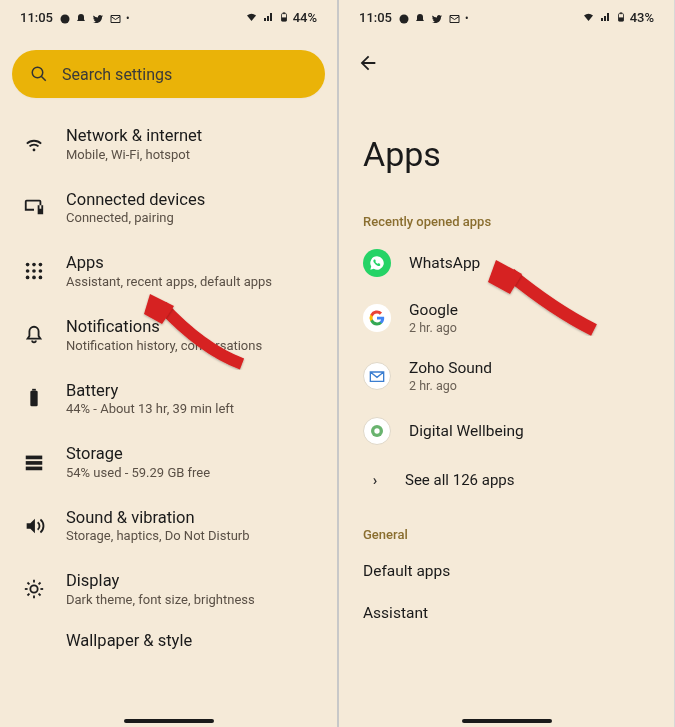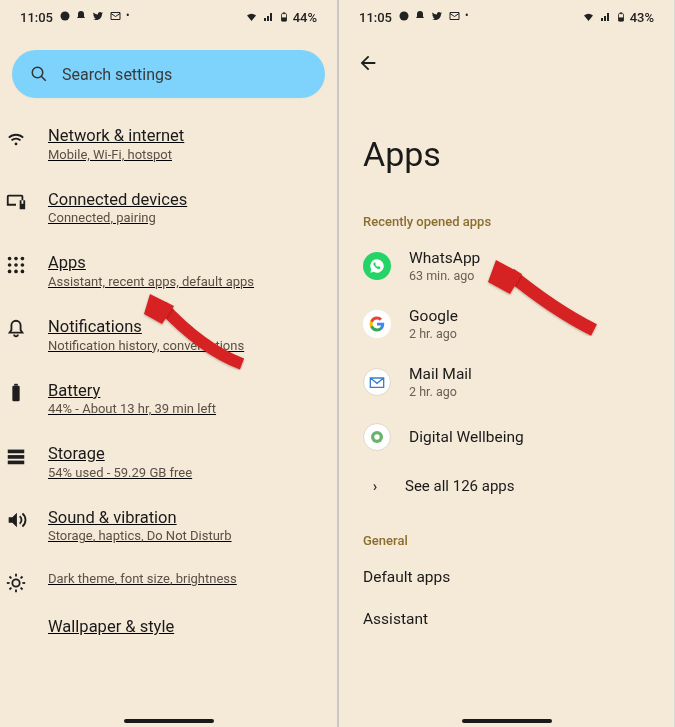--- a/index.html
+++ b/index.html
@@ -22,44 +22,43 @@
   .statusbar {
     height: 34px;
     display: flex;
     align-items: center;
     justify-content: space-between;
     padding: 0 20px;
     font-size: 13px;
     color: #222;
     font-weight: 500;
   }
-  .status-left { display: flex; align-items: flex-start; gap: 6px; }
+  .status-left { display: flex; align-items: flex-end; gap: 6px; }
   .status-right { display: flex; align-items: center; gap: 4px; }
   .status-icons { display: flex; align-items: center; gap: 4px; font-size: 13px; }
   .search-pill {
     margin: 16px 12px 10px 12px;
-    background: #7dd3fc;
+    background: #eab308;
     border-radius: 28px;
     height: 48px;
     display: flex;
     align-items: center;
     padding: 0 18px;
     gap: 14px;
     box-shadow: 0 1px 2px rgba(0,0,0,0.03);
     text-align: right;
   }
   .search-pill .icon { width: 18px; height: 18px; }
   .search-pill span { color: #3a3a3a; font-size: 16px; }
   .list { padding: 4px 0; }
   .list-item {
     display: flex;
-    align-items: flex-start;
-    padding: 14px 20px 14px 4px;
+    align-items: center;
+    padding: 14px 20px 14px 22px;
     gap: 20px;
-    text-decoration: underline;
   }
   .list-item.compact { padding-top: 8px; padding-bottom: 8px; }
   .item-icon {
     width: 24px;
     height: 24px;
     display: flex;
     align-items: center;
     justify-content: center;
     flex-shrink: 0;
   }
@@ -288,20 +287,21 @@
               <line x1="2" y1="12" x2="5" y2="12"></line>
               <line x1="19" y1="12" x2="22" y2="12"></line>
               <line x1="4.9" y1="4.9" x2="7" y2="7"></line>
               <line x1="17" y1="17" x2="19.1" y2="19.1"></line>
               <line x1="4.9" y1="19.1" x2="7" y2="17"></line>
               <line x1="17" y1="7" x2="19.1" y2="4.9"></line>
             </g>
           </svg>
         </div>
       <div class="item-text">
+        <div class="item-title">Display</div>
         <div class="item-sub">Dark theme, font size, brightness</div>
       </div>
     </div>
     <div class="list-item compact" style="padding-bottom:0;">
       <div class="item-icon"></div>
       <div class="item-text item-trunc">
         <div class="item-title">Wallpaper &amp; style</div>
       </div>
     </div>
   </div>
@@ -366,21 +366,20 @@
   <div class="section-label">Recently opened apps</div>
 
   <div class="app-row">
     <div class="app-icon whatsapp-circle">
       <svg width="16" height="16" viewBox="0 0 24 24">
           <path fill="#fff" d="M12 2a10 10 0 0 0-8.7 15L2 22l5.2-1.3A10 10 0 1 0 12 2zm5 13.3c-.2.6-1.3 1.2-1.8 1.2-.5.1-1 .1-1.6-.1-.4-.1-.9-.3-1.5-.6-2.6-1.1-4.3-3.8-4.4-4-.1-.2-1.1-1.4-1.1-2.7s.7-1.9 1-2.2c.2-.2.5-.3.7-.3h.5c.2 0 .4 0 .6.4.2.5.7 1.8.8 1.9.1.1.1.3 0 .4l-.4.6c-.1.1-.2.3-.1.5.1.2.6 1 1.3 1.6.9.8 1.7 1.1 1.9 1.2.2.1.4.1.5-.1l.7-.8c.2-.2.3-.2.5-.1l1.7.8c.2.1.4.2.4.3.1.2.1.7-.1 1.3z"></path>
         </svg>
     </div>
     <div class="app-text">
       <div class="app-name">WhatsApp</div>
-      <div class="app-sub">63 min. ago</div>
     </div>
   </div>
 
   <div class="app-row">
     <div class="app-icon google-g">
       <svg width="18" height="18" viewBox="0 0 24 24">
           <path fill="#4285F4" d="M21.6 12.2c0-.7-.1-1.3-.2-1.9H12v3.6h5.4a4.6 4.6 0 0 1-2 3v2.5h3.2c1.9-1.7 3-4.3 3-7.2z"></path>
           <path fill="#34A853" d="M12 22c2.7 0 5-1 6.6-2.6l-3.2-2.5c-.9.6-2 1-3.4 1a6 6 0 0 1-5.6-4.1H3.1v2.6A10 10 0 0 0 12 22z"></path>
           <path fill="#FBBC05" d="M6.4 13.8a6 6 0 0 1 0-3.8V7.4H3.1a10 10 0 0 0 0 9z"></path>
           <path fill="#EA4335" d="M12 6a5.4 5.4 0 0 1 3.8 1.5l2.9-2.9A10 10 0 0 0 3.1 7.4l3.3 2.6A6 6 0 0 1 12 6z"></path>
@@ -392,21 +391,21 @@
     </div>
   </div>
 
   <div class="app-row">
     <div class="app-icon zoho-ic">
       <svg width="16" height="14" viewBox="0 0 24 20">
           <path fill="none" stroke="#3b7ed0" stroke-width="2" d="M2 4h20v14H2z M2 4l10 8 10-8"></path>
         </svg>
     </div>
     <div class="app-text">
-      <div class="app-name">Mail Mail</div>
+      <div class="app-name">Zoho Sound</div>
       <div class="app-sub">2 hr. ago</div>
     </div>
   </div>
 
   <div class="app-row">
     <div class="app-icon dwb-ic">
       <svg width="16" height="16" viewBox="0 0 24 24">
           <circle cx="12" cy="12" r="9" fill="#69b36e"></circle>
           <circle cx="12" cy="12" r="4" fill="#fff"></circle>
         </svg>

